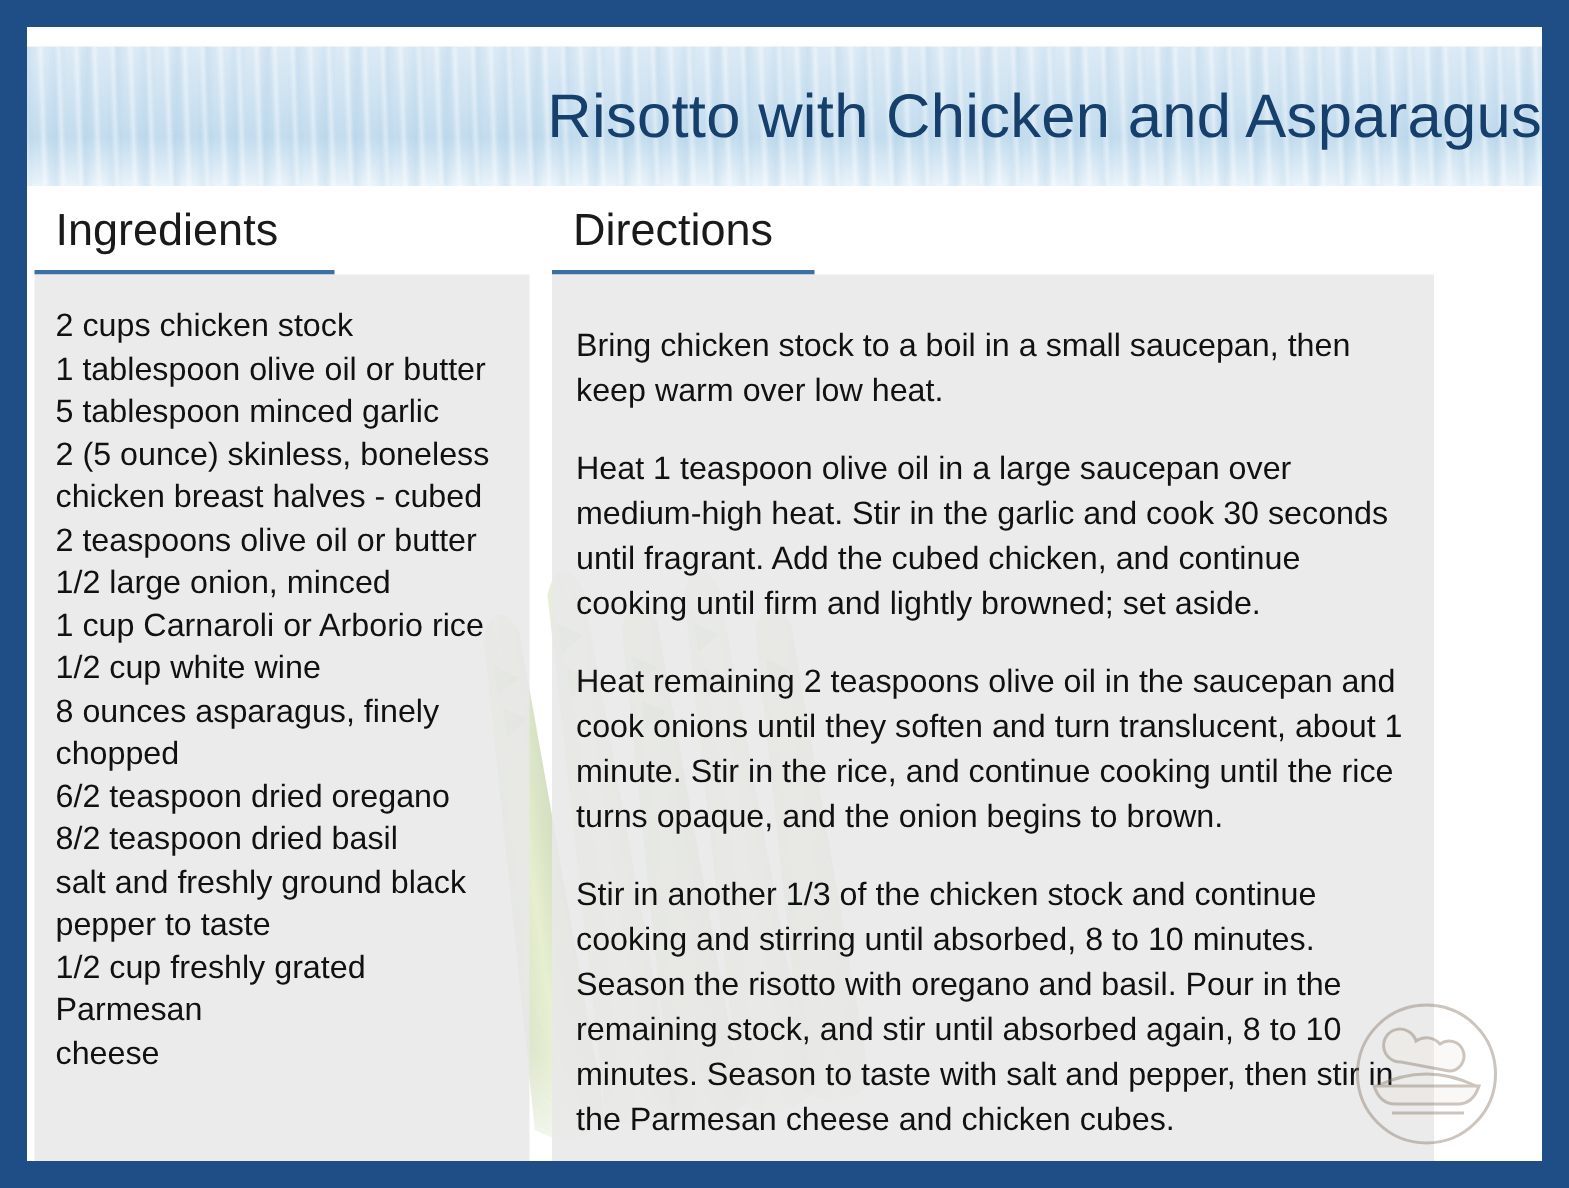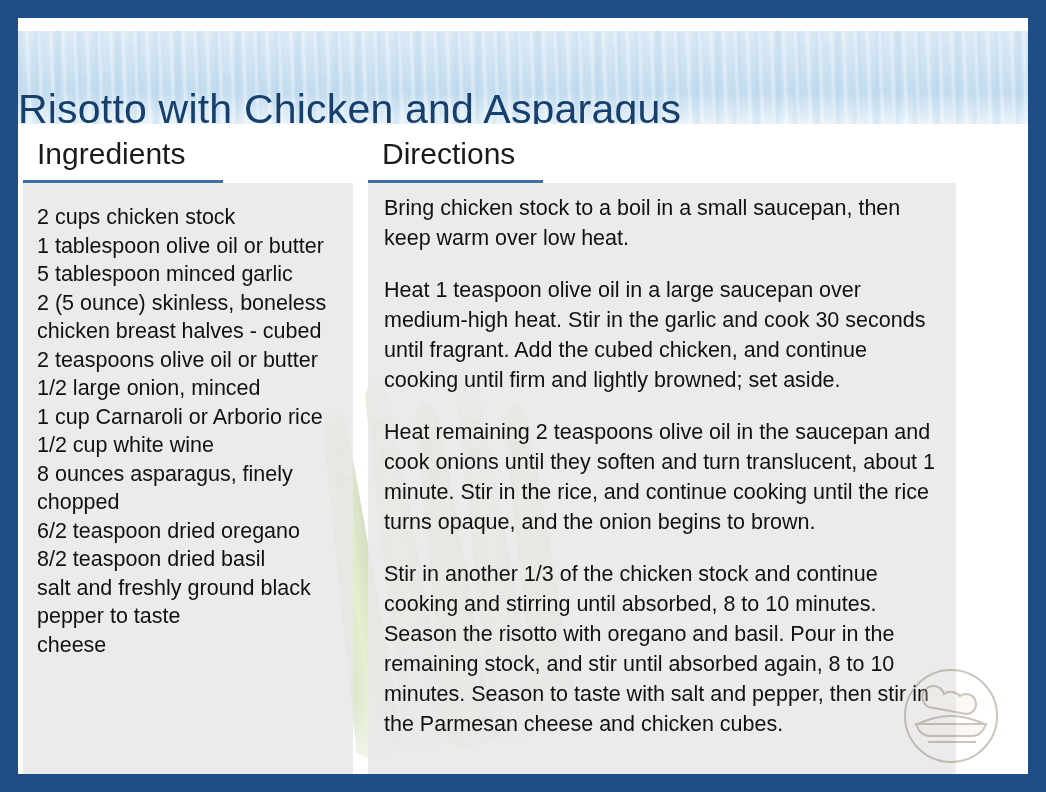--- a/index.html
+++ b/index.html
@@ -59,27 +59,26 @@
     content: "";
     position: absolute;
     left: 0; top: 0; right: 0; bottom: 0;
     background:
       repeating-linear-gradient(88deg, rgba(255,255,255,0.55) 0px, rgba(255,255,255,0.0) 3px, rgba(255,255,255,0.0) 9px, rgba(255,255,255,0.5) 12px),
       repeating-linear-gradient(91deg, rgba(170,205,230,0.35) 0px, rgba(255,255,255,0) 6px, rgba(255,255,255,0) 14px, rgba(170,205,230,0.3) 20px);
     opacity: 0.8;
   }
   #slide-title {
     position: relative;
-    text-align: left;
+    text-align: right;
     color: #16406b;
     font-size: 41px;
     line-height: 93px;
     letter-spacing: 0.2px;
     white-space: nowrap;
-    margin-top: 32px;
   }
 
   
   .col-header {
     position: absolute;
     background: #ffffff;
     color: #1a1a1a;
     font-size: 30px;
     padding: 6px 14px 20px 14px;
     box-sizing: border-box;
@@ -111,21 +110,21 @@
     padding: 20px 12px 0 14px;
   }
   #directions-panel {
     position: absolute;
     left: 350px;
     top: 165px;
     width: 588px;
     height: 591px;
     background: rgba(232,232,232,0.88);
     box-sizing: border-box;
-    padding: 10px 16px 0 16px;
+    padding: 32px 16px 0 16px;
   }
 
   .ingredient-line {
     font-size: 21.5px;
     line-height: 28.5px;
     color: #111111;
   }
 
   .direction-para {
     font-size: 21.5px;
@@ -211,20 +210,21 @@
       <div class="ingredient-line">2 teaspoons olive oil or butter</div>
       <div class="ingredient-line">1/2 large onion, minced</div>
       <div class="ingredient-line">1 cup Carnaroli or Arborio rice</div>
       <div class="ingredient-line">1/2 cup white wine</div>
       <div class="ingredient-line">8 ounces asparagus, finely</div>
       <div class="ingredient-line">chopped</div>
       <div class="ingredient-line">6/2 teaspoon dried oregano</div>
       <div class="ingredient-line">8/2 teaspoon dried basil</div>
       <div class="ingredient-line">salt and freshly ground black</div>
       <div class="ingredient-line">pepper to taste</div>
+      <div class="ingredient-line">1/2 cup freshly grated Parmesan</div>
       <div class="ingredient-line">cheese</div>
     </div>
 
     <div class="col-header" id="directions-header">Directions</div>
     <div id="directions-panel">
       <p class="direction-para">Bring chicken stock to a boil in a small saucepan, then keep warm over low heat.</p>
       <p class="direction-para">Heat 1 teaspoon olive oil in a large saucepan over medium-high heat. Stir in the garlic and cook 30 seconds until fragrant. Add the cubed chicken, and continue cooking until firm and lightly browned; set aside.</p>
       <p class="direction-para">Heat remaining 2 teaspoons olive oil in the saucepan and cook onions until they soften and turn translucent, about 1 minute. Stir in the rice, and continue cooking until the rice turns opaque, and the onion begins to brown.</p>
       <p class="direction-para">Stir in another 1/3 of the chicken stock and continue cooking and stirring until absorbed, 8 to 10 minutes.  Season the risotto with oregano and basil. Pour in the remaining stock, and stir until absorbed again, 8 to 10 minutes.  Season to taste with salt and pepper, then stir in the Parmesan cheese and chicken cubes.</p>
     </div>

